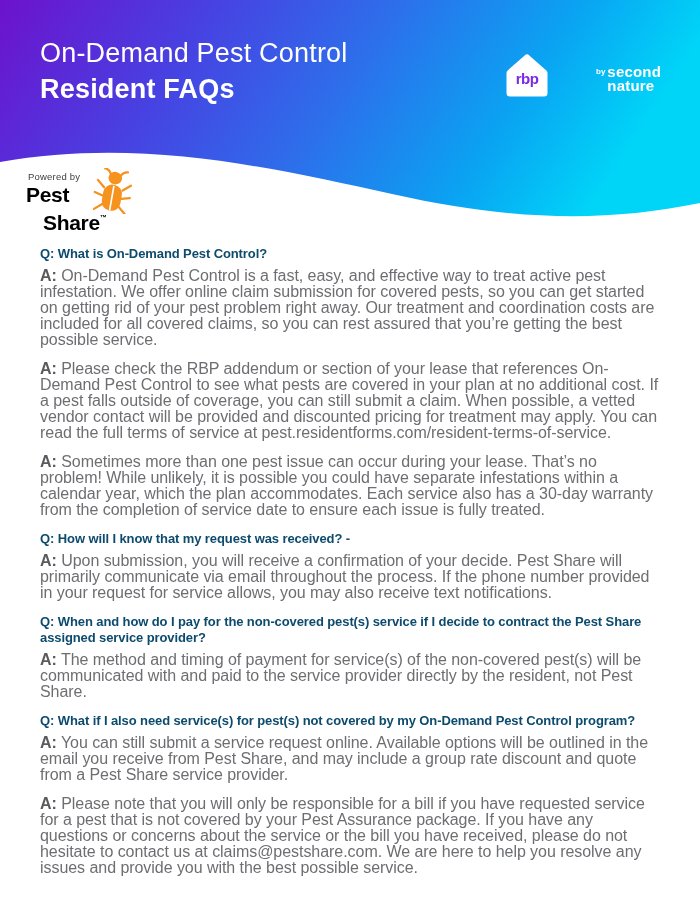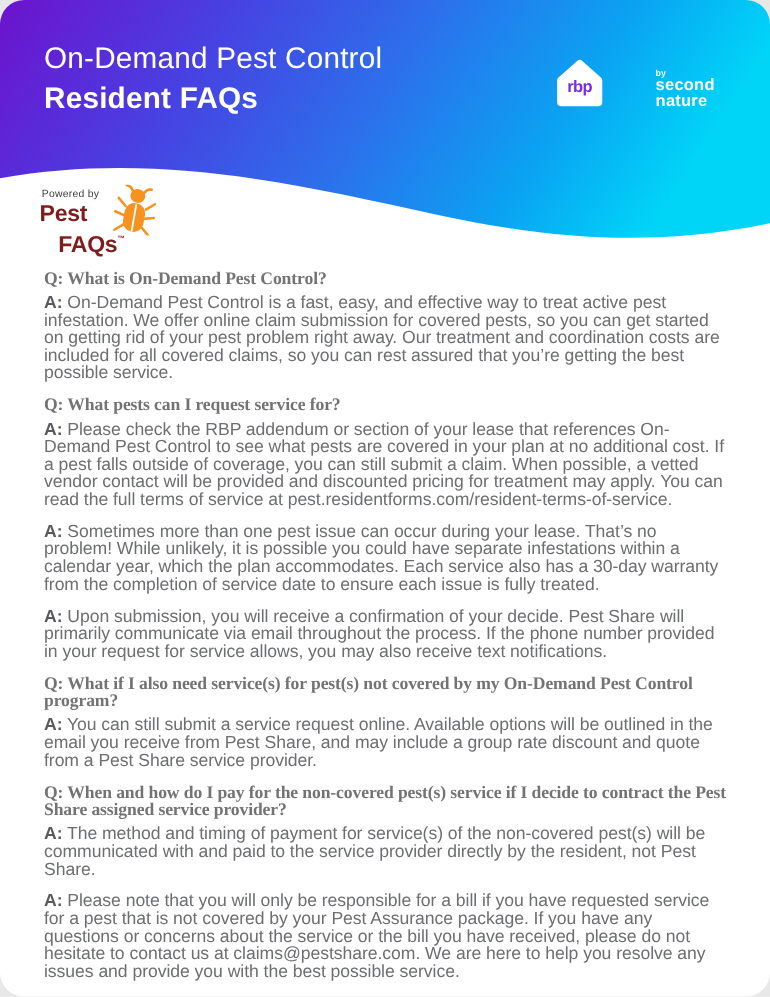--- a/index.html
+++ b/index.html
@@ -1,48 +1,47 @@
 <!DOCTYPE html>
 <html><head>
 <meta charset="utf-8">
 <style>
   html,body { margin:0; padding:0; background:#e8e8e8; }
   .page {
     position:relative; width:700px; height:906px; margin:0 auto;
     background:#ffffff; overflow:hidden;
     font-family:"Liberation Sans", sans-serif;
-    border-radius:22px;
   }
 
   
   .header-svg { position:absolute; top:0; left:0; display:block; }
   .header-content { position:absolute; left:40px; top:36px; color:#ffffff; }
   .title-line1 { font-size:27px; font-weight:400; line-height:34px; letter-spacing:0.2px; }
   .title-line2 { font-size:27px; font-weight:700; line-height:34px; margin-top:2px; letter-spacing:0.2px; }
 
   .brand-lockup { position:absolute; left:498px; top:48px; display:flex; align-items:center;gap:31px; }
   .rbp-badge { display:block; }
-  .sn-block { display:flex; margin-left:9px; color:#ffffff; margin-top:4px;flex-direction:column; }
+  .sn-block { display:flex; margin-left:9px; color:#ffffff; margin-top:4px; }
   .sn-by { font-size:8px; font-weight:600; margin-top:2px; margin-right:2px; }
   .sn-main { font-size:15px; font-weight:700; line-height:14px; text-align:left; letter-spacing:0.2px; }
 
   
-  .powered { position:absolute; left:36px; top:171px; }
+  .powered { position:absolute; left:26px; top:171px; }
   .powered-label { font-size:9.5px; color:#3d3d3d; margin-left:2px; letter-spacing:0.2px; }
-  .ps-word { color:#7f1d1d; font-weight:800; font-size:21px; line-height:21px; margin-top:2px; letter-spacing:-0.3px; }
+  .ps-word { color:#000000; font-weight:800; font-size:21px; line-height:21px; margin-top:2px; letter-spacing:-0.3px; }
   .ps-line2 { margin-left:17px; }
   .ps-tm { font-size:7px; vertical-align:10px; font-weight:700; }
   .beetle { position:absolute; left:66px; top:-3px; }
 
   
   .content { position:absolute; left:40px; top:246px; width:622px; }
   .faq-item { margin:0 0 13px 0; }
   .q {
-    color:#737373; font-weight:700; font-size:16px; line-height:16px;
-    margin:0 0 6px 0; letter-spacing:-0.1px;font-family:Liberation Serif, serif;
+    color:#0c4a6e; font-weight:700; font-size:13px; line-height:16px;
+    margin:0 0 6px 0; letter-spacing:-0.1px;
   }
   .a {
     color:#6d6e71; font-size:16px; line-height:16px; margin:0;
     letter-spacing:-0.05px;
   }
   .a-label { color:#595a5d; font-weight:700; }
 </style>
 </head>
 <body>
 
@@ -77,21 +76,21 @@
       <span class="sn-main">
         <span>second</span><br>
         <span>nature</span>
       </span>
     </div>
   </div>
 
   <div class="powered">
     <div class="powered-label">Powered by</div>
     <div class="ps-word">Pest</div>
-    <div class="ps-word ps-line2"><span>FAQs</span><span class="ps-tm">™</span></div>
+    <div class="ps-word ps-line2"><span>Share</span><span class="ps-tm">™</span></div>
     <svg class="beetle" width="42" height="46" viewBox="0 0 40 44" aria-hidden="true">
       <g transform="rotate(10 20 22)" stroke="#f6921e" stroke-width="2.2" stroke-linecap="round" fill="none">
         <path d="M15,6 Q13,2 9,2"></path>
         <path d="M25,6 Q27,2 31,2"></path>
         <path d="M11,20 L4,14"></path>
         <path d="M29,20 L36,14"></path>
         <path d="M11,28 L3,26"></path>
         <path d="M29,28 L37,26"></path>
         <path d="M12,36 L5,42"></path>
         <path d="M28,36 L35,42"></path>
@@ -107,43 +106,43 @@
   </div>
 
   <div class="content">
 
     <div class="faq-item">
       <h3 class="q">Q: What is On-Demand Pest Control?</h3>
       <p class="a"><span class="a-label">A:</span> <span>On-Demand Pest Control is a fast, easy, and effective way to treat active pest infestation. We offer online claim submission for covered pests, so you can get started on getting rid of your pest problem right away. Our treatment and coordination costs are included for all covered claims, so you can rest assured that you’re getting the best possible service.</span></p>
     </div>
 
     <div class="faq-item">
-      <h3 class="q">Q: What pests can I request service for?</h3>
       <p class="a"><span class="a-label">A:</span> <span>Please check the RBP addendum or section of your lease that references On-Demand Pest Control to see what pests are covered in your plan at no additional cost. If a pest falls outside of coverage, you can still submit a claim. When possible, a vetted vendor contact will be provided and discounted pricing for treatment may apply. You can read the full terms of service at pest.residentforms.com/resident-terms-of-service.</span></p>
     </div>
 
     <div class="faq-item">
       <p class="a"><span class="a-label">A:</span> <span>Sometimes more than one pest issue can occur during your lease. That’s no problem! While unlikely, it is possible you could have separate infestations within a calendar year, which the plan accommodates. Each service also has a 30-day warranty from the completion of service date to ensure each issue is fully treated.</span></p>
     </div>
 
     <div class="faq-item">
     </div>
 
     <div class="faq-item">
+      <h3 class="q">Q: How will I know that my request was received? -</h3>
       <p class="a"><span class="a-label">A:</span> <span>Upon submission, you will receive a confirmation of your decide. Pest Share will primarily communicate via email throughout the process. If the phone number provided in your request for service allows, you may also receive text notifications.</span></p>
+    </div>
+
+    <div class="faq-item">
+      <h3 class="q">Q: When and how do I pay for the non-covered pest(s) service if I decide to contract the Pest Share assigned service provider?</h3>
+      <p class="a"><span class="a-label">A:</span> <span>The method and timing of payment for service(s) of the non-covered pest(s) will be communicated with and paid to the service provider directly by the resident, not Pest Share.</span></p>
     </div>
 
     <div class="faq-item">
       <h3 class="q">Q: What if I also need service(s) for pest(s) not covered by my On-Demand Pest Control program?</h3>
       <p class="a"><span class="a-label">A:</span> <span>You can still submit a service request online. Available options will be outlined in the email you receive from Pest Share, and may include a group rate discount and quote from a Pest Share service provider.</span></p>
-    </div>
-
-    <div class="faq-item">
-      <h3 class="q">Q: When and how do I pay for the non-covered pest(s) service if I decide to contract the Pest Share assigned service provider?</h3>
-      <p class="a"><span class="a-label">A:</span> <span>The method and timing of payment for service(s) of the non-covered pest(s) will be communicated with and paid to the service provider directly by the resident, not Pest Share.</span></p>
     </div>
 
     <div class="faq-item">
       <p class="a"><span class="a-label">A:</span> <span>Please note that you will only be responsible for a bill if you have requested service for a pest that is not covered by your Pest Assurance package. If you have any questions or concerns about the service or the bill you have received, please do not hesitate to contact us at claims@pestshare.com. We are here to help you resolve any issues and provide you with the best possible service.</span></p>
     </div>
 
   </div>
 </div>
 
 </body></html>

